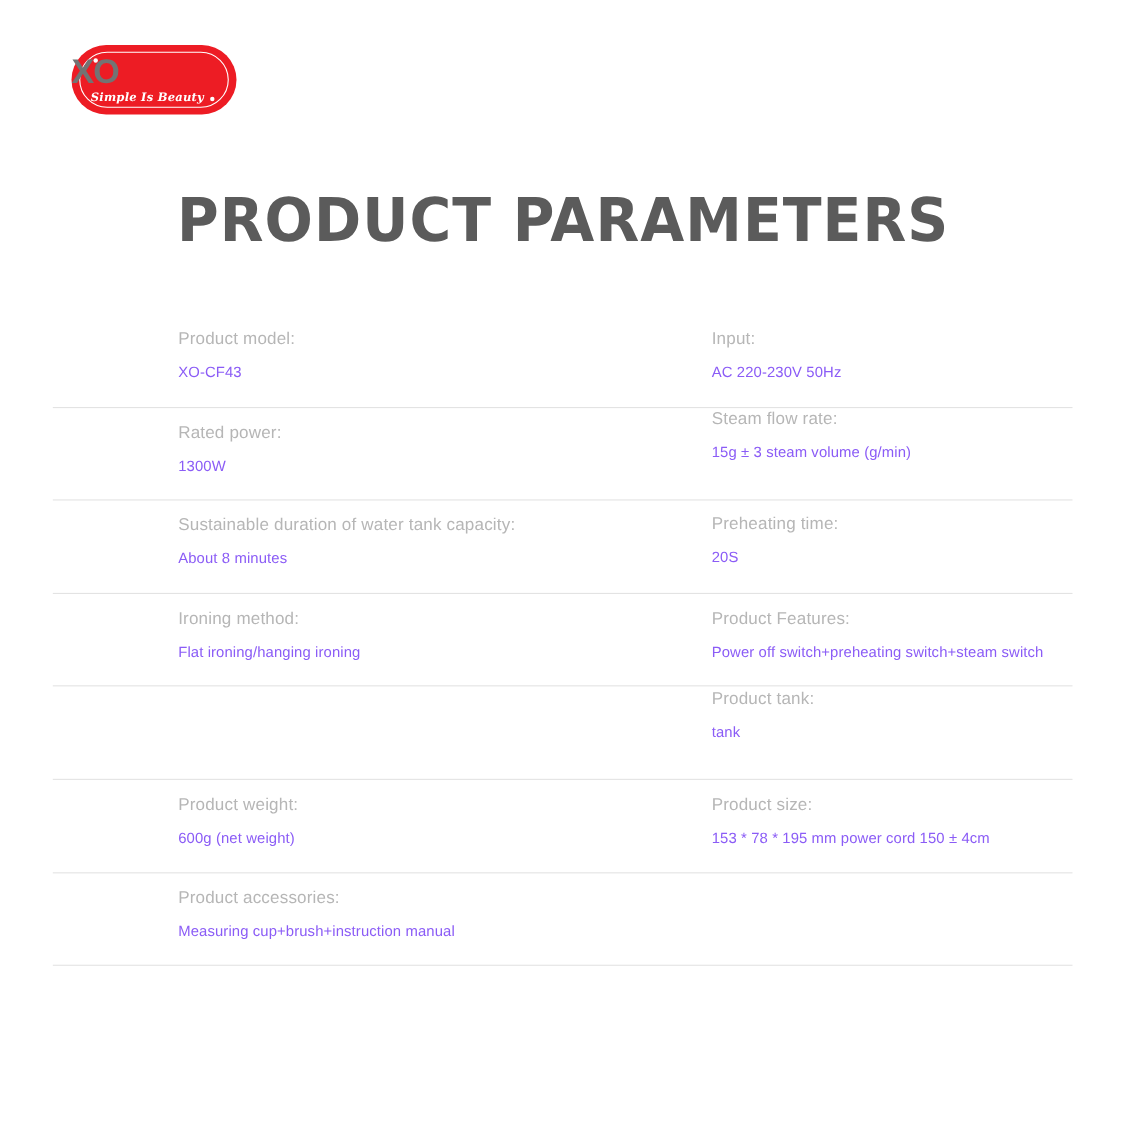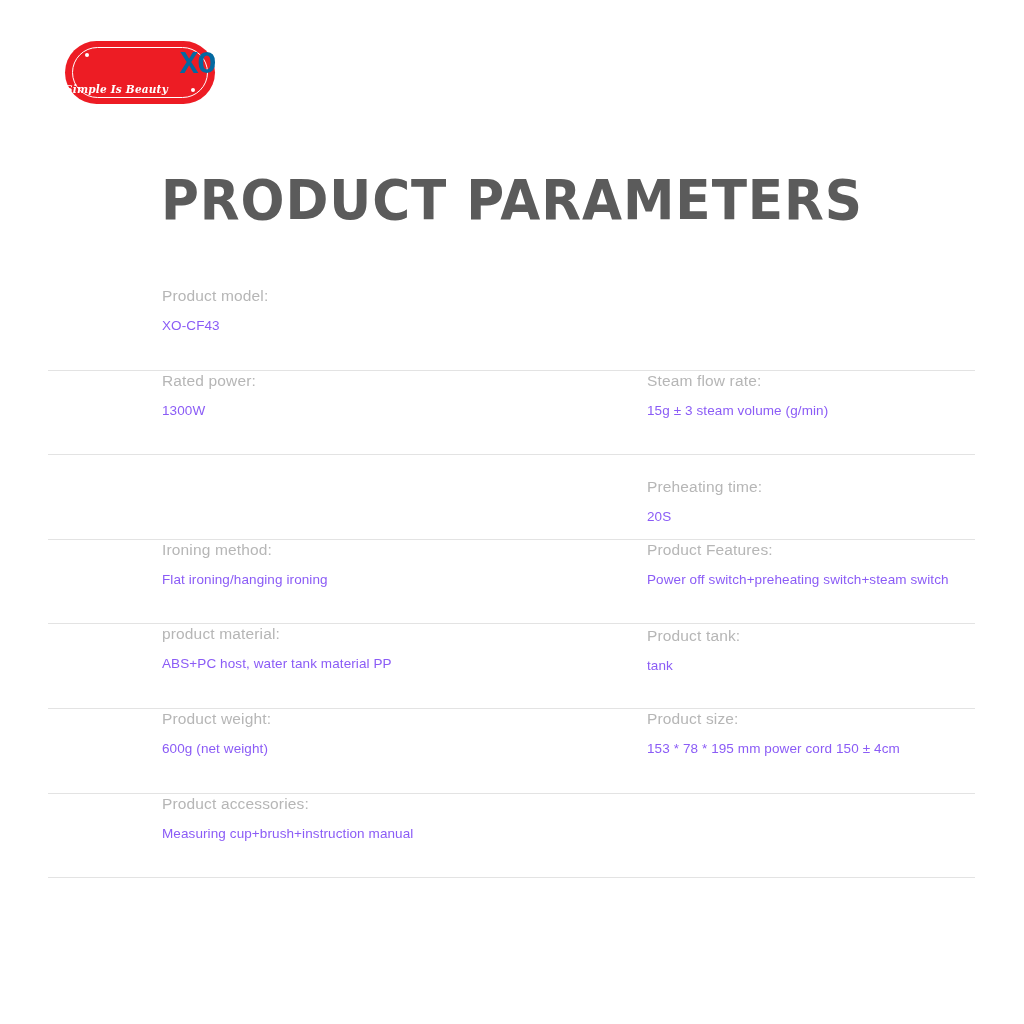--- a/index.html
+++ b/index.html
@@ -47,34 +47,34 @@
     background: #ffffff;
     border-radius: 50%;
   }
   .logo-dot.tl { left: 20px; top: 12px; }
   .logo-dot.br { right: 20px; bottom: 12px; }
   .logo-xo {
     position: absolute;
     left: 0;
     right: 0;
     top: 8px;
-    text-align: right;
-    color: #0369a1;
-    font-family: Liberation Mono, monospace;
+    text-align: left;
+    color: #737373;
+    font-family: Liberation Sans, sans-serif;
     font-size: 31px;
     font-weight: bold;
     letter-spacing: -1px;
     line-height: 32px;
   }
   .logo-tag {
     position: absolute;
     left: 0;
     right: 12px;
     bottom: 9px;
-    text-align: left;
+    text-align: center;
     color: #ffffff;
     font-family: "DejaVu Serif", serif;
     font-style: italic;
     font-size: 10.5px;
     font-weight: bold;
     letter-spacing: 0.2px;
     line-height: 12px;
   }
 
   
@@ -111,33 +111,34 @@
   }
   .spec-cell.left  { left: 114px; }
   .spec-cell.right { left: 599px; }
   .spec-label {
     color: #b6b6b6;
     font-size: 15.5px;
     font-weight: 400;
     letter-spacing: 0.15px;
     white-space: nowrap;
     line-height: 20px;
+    margin-top: 13px;
   }
   .spec-value {
     color: #8b5cf6;
     font-size: 13.5px;
     font-weight: 500;
     letter-spacing: 0.1px;
     white-space: nowrap;
     line-height: 18px;
     margin-top: 11px;
   }
   
   .spec-row:nth-child(2) .spec-cell.right .spec-label { margin-top: 0; }
-  .spec-row:nth-child(3) .spec-cell.right .spec-label { margin-top: 22px; }
+  .spec-row:nth-child(3) .spec-cell.right .spec-label { margin-top: 12px; }
   .spec-row:nth-child(5) .spec-cell.right .spec-label { margin-top: 2px; }
   .spec-row:nth-child(7) .spec-cell.right .spec-label { margin-top: 14px; font-style: italic; }
 </style>
 </head>
 <body>
 
 <div class="logo-wrap">
   <div class="logo-pill"></div>
   <div class="logo-inner-border"></div>
   <div class="logo-dot tl"></div>
@@ -148,57 +149,61 @@
 
 <div class="page-title">PRODUCT PARAMETERS</div>
 
 <div class="spec-table">
 
   <div class="spec-row">
     <div class="spec-cell left">
       <div class="spec-label">Product model:</div>
       <div class="spec-value">XO-CF43</div>
     </div>
+    <div class="spec-cell right">
+      <div class="spec-label">Input:</div>
+      <div class="spec-value">AC 220-230V 50Hz</div>
+    </div>
   </div>
 
   <div class="spec-row">
     <div class="spec-cell left">
       <div class="spec-label">Rated power:</div>
       <div class="spec-value">1300W</div>
     </div>
     <div class="spec-cell right">
       <div class="spec-label">Steam flow rate:</div>
       <div class="spec-value">15g ± 3 steam volume (g/min)</div>
     </div>
   </div>
 
   <div class="spec-row">
+    <div class="spec-cell left">
+      <div class="spec-label">Sustainable duration of water tank capacity:</div>
+      <div class="spec-value">About 8 minutes</div>
+    </div>
     <div class="spec-cell right">
       <div class="spec-label">Preheating time:</div>
       <div class="spec-value">20S</div>
     </div>
   </div>
 
 
   <div class="spec-row">
     <div class="spec-cell left">
       <div class="spec-label">Ironing method:</div>
       <div class="spec-value">Flat ironing/hanging ironing</div>
     </div>
     <div class="spec-cell right">
       <div class="spec-label">Product Features:</div>
       <div class="spec-value">Power off switch+preheating switch+steam switch</div>
     </div>
   </div>
 
   <div class="spec-row">
-    <div class="spec-cell left">
-      <div class="spec-label">product material:</div>
-      <div class="spec-value">ABS+PC host, water tank material PP</div>
-    </div>
     <div class="spec-cell right">
       <div class="spec-label">Product tank:</div>
       <div class="spec-value">tank</div>
     </div>
   </div>
 
   <div class="spec-row">
     <div class="spec-cell left">
       <div class="spec-label">Product weight:</div>
       <div class="spec-value">600g (net weight)</div>

